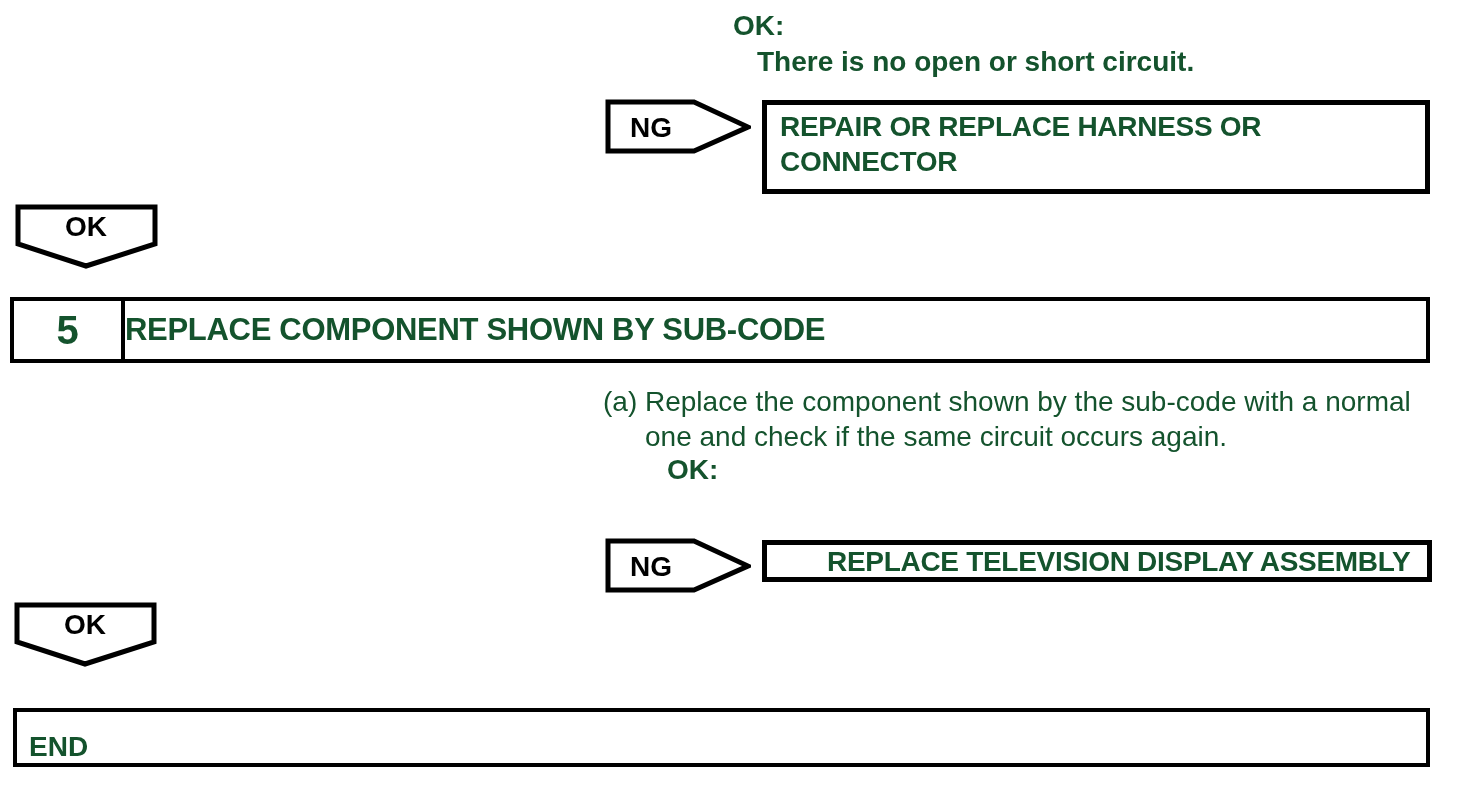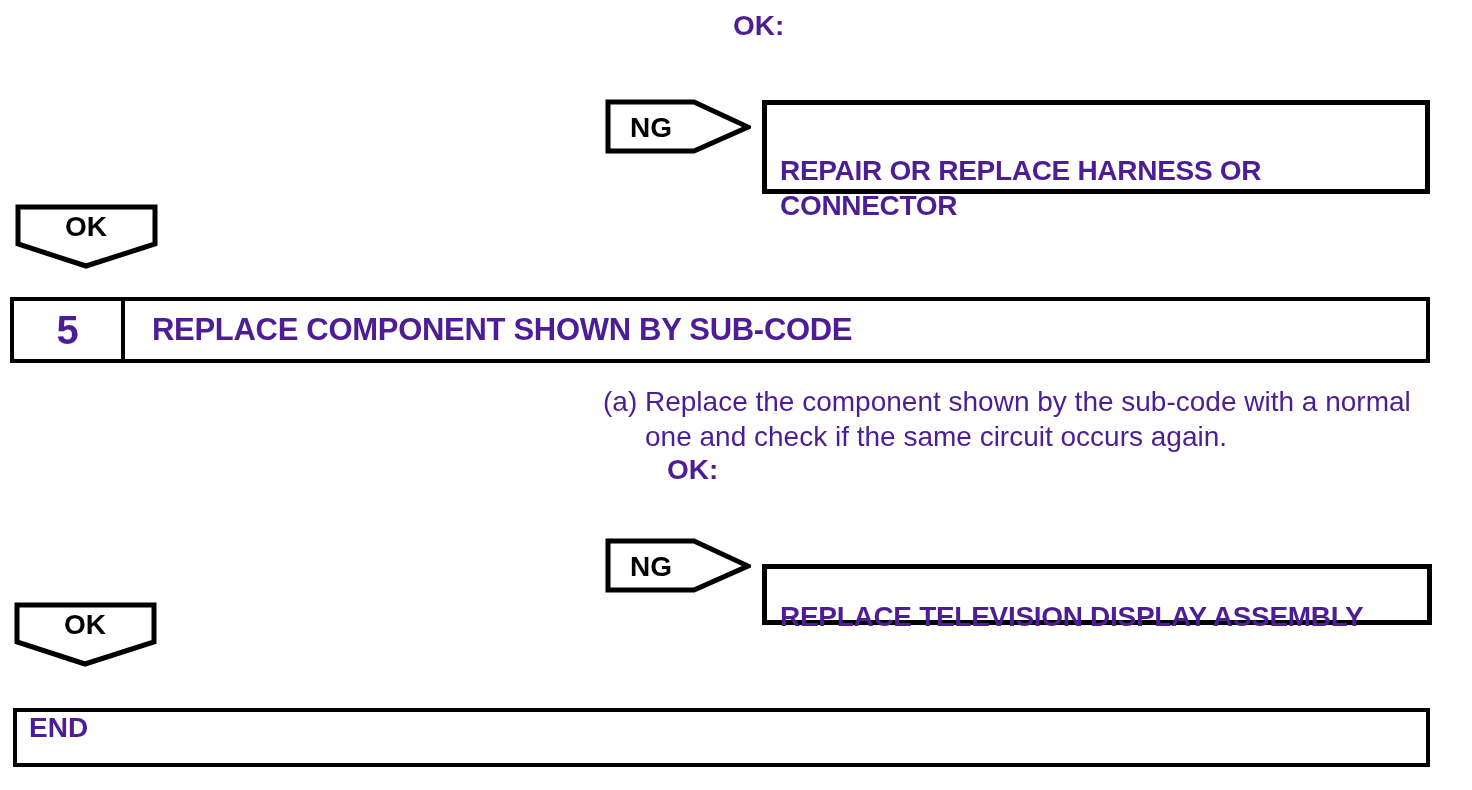--- a/index.html
+++ b/index.html
@@ -5,21 +5,21 @@
   html, body {
     margin: 0;
     padding: 0;
     background: #ffffff;
   }
   .canvas {
     position: relative;
     width: 1472px;
     height: 790px;
     background: #ffffff;
-    color: #4c1d95;
+    color: #14532d;
     font-family: "Liberation Sans", sans-serif;
     overflow: hidden;
   }
   .abs { position: absolute; }
 
   .bold-note {
     font: bold 28px/35px "Liberation Sans", sans-serif;
     white-space: nowrap;
   }
 
@@ -27,21 +27,20 @@
     border: 5px solid #000000;
     background: #ffffff;
     box-sizing: border-box;
     display: flex;
     align-items: center;
   }
   .action-box .action-text {
     font: bold 28px/35px "Liberation Sans", sans-serif;
     letter-spacing: -0.3px;
     padding-left: 13px;
-    margin-top: 44px;
   }
   .action-box.two-line { align-items: flex-start; }
   .action-box.two-line .action-text { padding-top: 4px; width: 580px; }
   .action-box.one-line .action-text { white-space: nowrap; }
 
   .step-box {
     border: 4px solid #000000;
     box-sizing: border-box;
     display: flex;
     background: #ffffff;
@@ -52,31 +51,31 @@
     display: flex;
     align-items: center;
     justify-content: center;
     font: bold 40px "Liberation Sans", sans-serif;
     box-sizing: border-box;
   }
   .step-title {
     flex: 1;
     display: flex;
     align-items: center;
-    padding-left: 27px;
+    padding-left: 0;
     font: bold 31px "Liberation Sans", sans-serif;
     letter-spacing: -0.3px;
     white-space: nowrap;
   }
 
   .end-box {
     border: 4px solid #000000;
     box-sizing: border-box;
     display: flex;
-    align-items: flex-start;
+    align-items: flex-end;
     background: #ffffff;
   }
   .end-box .end-text {
     font: bold 28px "Liberation Sans", sans-serif;
     padding-left: 12px;
   }
 
   .para {
     font: 28px/35px "Liberation Sans", sans-serif;
   }
@@ -87,20 +86,21 @@
     text-anchor: middle;
   }
   .shape { fill: #ffffff; stroke: #000000; stroke-width: 5; stroke-linejoin: miter; }
 </style>
 </head>
 <body>
 
 <div class="canvas">
 
   <div class="abs bold-note" style="left:733px; top:8px;">OK:</div>
+  <div class="abs bold-note" style="left:757px; top:44px;">There is no open or short circuit.</div>
 
   <svg class="abs" style="left:605px; top:99px;" width="146" height="55" viewBox="0 0 146 55">
     <polygon class="shape" points="3,3 89,3 143,28 89,52 3,52"></polygon>
     <text x="46" y="38">NG</text>
   </svg>
 
   <div class="abs action-box two-line" style="left:762px; top:100px; width:668px; height:94px;">
     <div class="action-text">REPAIR OR REPLACE HARNESS OR CONNECTOR</div>
   </div>
 
@@ -116,21 +116,21 @@
 
   <div class="abs para" style="left:603px; top:384px;">(a)</div>
   <div class="abs para" style="left:645px; top:384px; width:802px;">Replace the component shown by the sub-code with a normal one and check if the same circuit occurs again.</div>
   <div class="abs bold-note" style="left:667px; top:452px;">OK:</div>
 
   <svg class="abs" style="left:605px; top:538px;" width="146" height="55" viewBox="0 0 146 55">
     <polygon class="shape" points="3,3 89,3 143,28 89,52 3,52"></polygon>
     <text x="46" y="38">NG</text>
   </svg>
 
-  <div class="abs action-box one-line" style="left:762px; top:564px; width:670px; height:61px;">
+  <div class="abs action-box one-line" style="left:762px; top:540px; width:670px; height:42px;padding-left:47px;">
     <div class="action-text">REPLACE TELEVISION DISPLAY ASSEMBLY</div>
   </div>
 
   <svg class="abs" style="left:14px; top:602px;" width="143" height="66" viewBox="0 0 143 66">
     <polygon class="shape" points="3,3 140,3 140,40 71,62 3,40"></polygon>
     <text x="71" y="32">OK</text>
   </svg>
 
   <div class="abs end-box" style="left:13px; top:708px; width:1417px; height:59px;">
     <div class="end-text">END</div>

